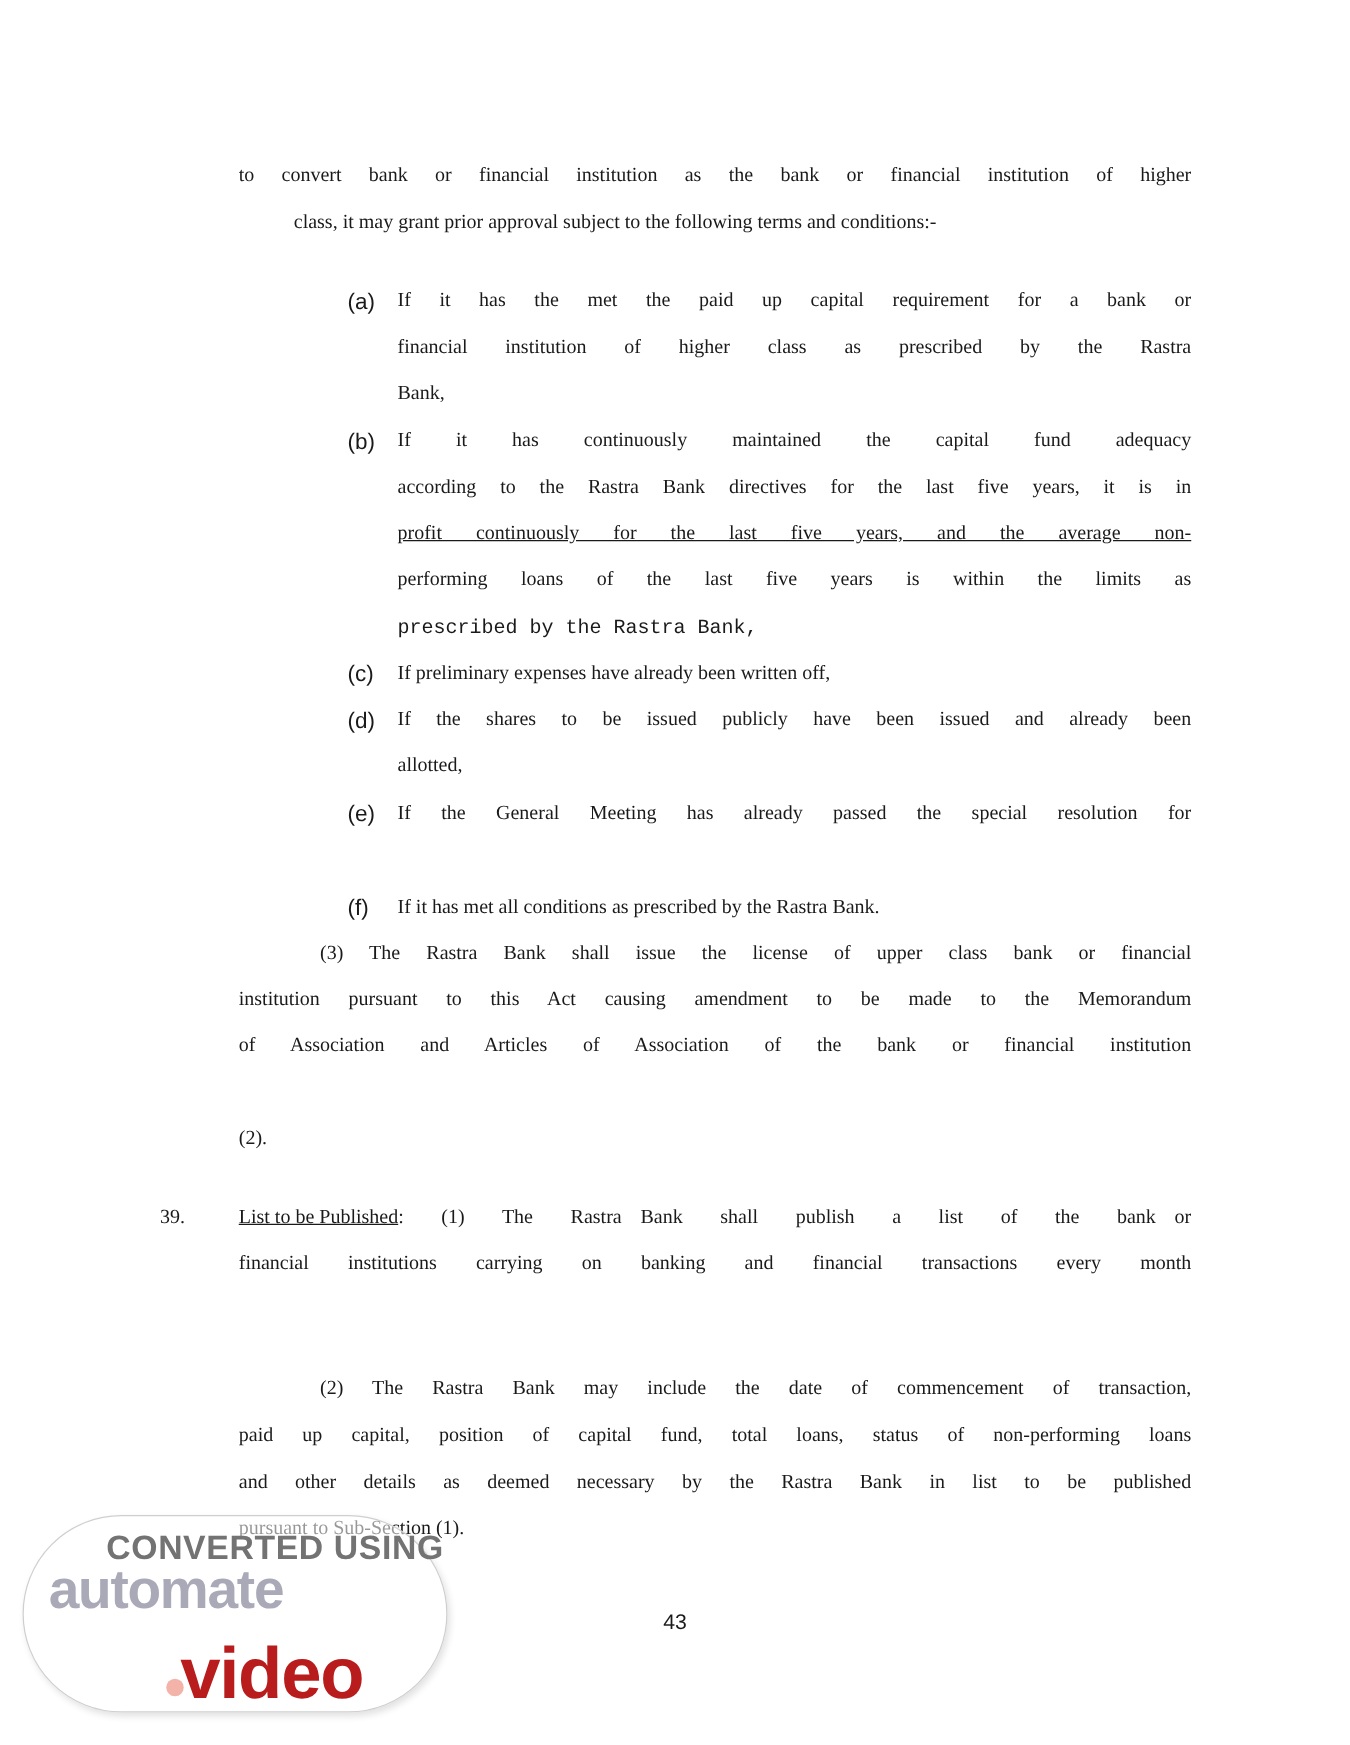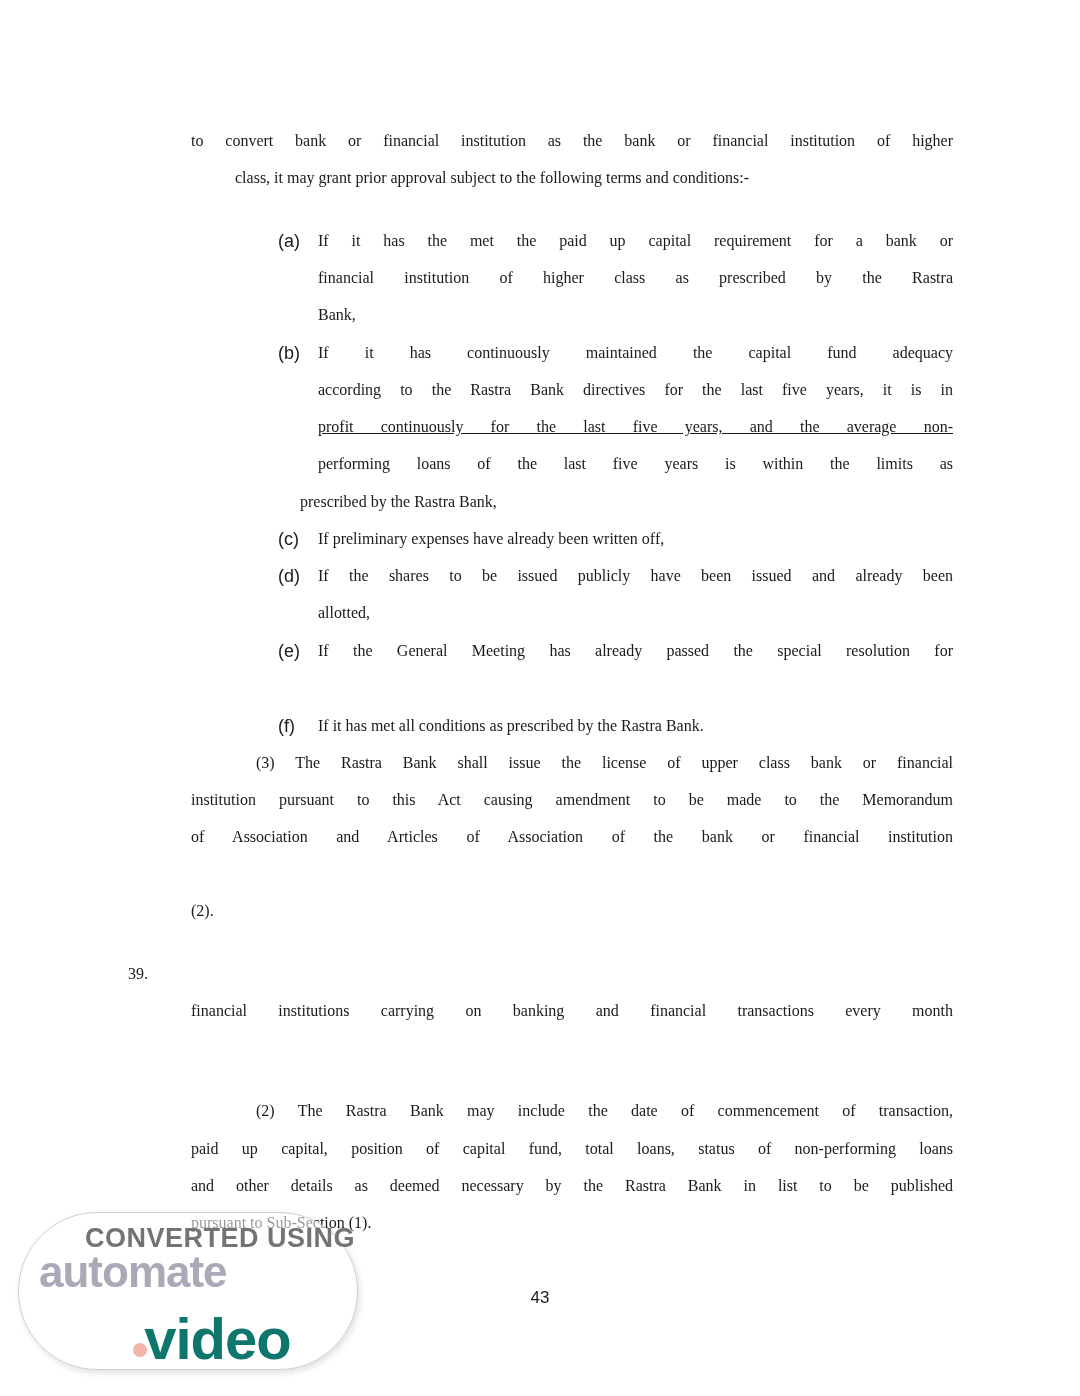--- a/index.html
+++ b/index.html
@@ -13,62 +13,66 @@
   .pagenum { position: absolute; left: 0; width: 1080px; top: 1288px; text-align: center;
              font-family: "Liberation Sans", "DejaVu Sans", sans-serif; font-size: 17px; }
   .wm { position: absolute; left: 18px; top: 1212px; width: 338px; height: 156px;
         border: 1.5px solid #cfcfcf; border-radius: 80px; background: rgba(255,255,255,0.55);
         box-shadow: 2px 3px 6px rgba(0,0,0,0.12); }
   .wm-top { position: absolute; left: 66px; top: 10px; font-family: "Liberation Sans", sans-serif;
             font-weight: bold; font-size: 27px; color: #737373; letter-spacing: 0.5px; }
   .wm-mid { position: absolute; left: 20px; top: 34px; font-family: "Liberation Sans", sans-serif;
             font-weight: bold; font-size: 44px; color: #a9a9b8; letter-spacing: -1px; }
   .wm-bot { position: absolute; left: 110px; top: 92px; font-family: "Liberation Sans", sans-serif;
-            font-weight: bold; font-size: 58px; color: #0f766e; letter-spacing: -1px; }
+            font-weight: bold; font-size: 58px; color: #b91c1c; letter-spacing: -1px; }
   .wm-dot { position: absolute; left: 114px; top: 130px; width: 14px; height: 14px; border-radius: 50%; background: #f3b3a8; }
 </style>
 </head>
 <body>
 
 <div class="page">
 
   <div class="line just" style="left:191px; width:762px; top:129px;">to convert bank or financial institution as the bank or financial institution of higher</div>
   <div class="line" style="left:191px; top:166px;margin-left:44px;">class, it may grant prior approval subject to the following terms and conditions:-</div>
 
   <div class="marker" style="left:278px; top:229px;">(a)</div>
   <div class="line just" style="left:318px; width:635px; top:229px;">If  it  has  the  met the paid up capital requirement for a bank or</div>
   <div class="line just" style="left:318px; width:635px; top:266px;">financial  institution  of  higher  class  as  prescribed  by  the  Rastra</div>
   <div class="line" style="left:318px; top:303px;">Bank,</div>
 
   <div class="marker" style="left:278px; top:341px;">(b)</div>
   <div class="line just" style="left:318px; width:635px; top:341px;">If  it  has  continuously maintained the capital fund adequacy</div>
   <div class="line just" style="left:318px; width:635px; top:378px;">according to the Rastra Bank directives for the last five years, it is in</div>
   <div class="line just" style="left:318px; width:635px; top:415px;text-decoration:underline;">profit continuously for the last five years, and the average non-</div>
   <div class="line just" style="left:318px; width:635px; top:452px;">performing loans of the last five years is within the limits as</div>
-  <div class="line" style="left:300px; top:490px;">prescribed by the Rastra Bank,</div>
+  <div class="line" style="left:318px; top:490px;font-family:Liberation Mono, monospace;">prescribed by the Rastra Bank,</div>
 
   <div class="marker" style="left:278px; top:527px;">(c)</div>
   <div class="line" style="left:318px; top:527px;">If preliminary expenses have already been written off,</div>
 
   <div class="marker" style="left:278px; top:564px;">(d)</div>
   <div class="line just" style="left:318px; width:635px; top:564px;">If the shares to be issued publicly have been issued and already been</div>
   <div class="line" style="left:318px; top:601px;">allotted,</div>
 
   <div class="marker" style="left:278px; top:639px;">(e)</div>
   <div class="line just" style="left:318px; width:635px; top:639px;">If the General Meeting has already passed the special resolution for</div>
 
   <div class="marker" style="left:278px; top:714px;">(f)</div>
   <div class="line" style="left:318px; top:714px;">If  it  has  met  all  conditions  as  prescribed  by  the  Rastra Bank.</div>
 
   <div class="line just" style="left:256px; width:697px; top:751px;">(3)  The Rastra Bank shall issue the license of upper class bank or financial</div>
   <div class="line just" style="left:191px; width:762px; top:788px;">institution pursuant to this Act causing amendment to be made to the Memorandum</div>
   <div class="line just" style="left:191px; width:762px; top:825px;">of Association and Articles of Association of the bank or financial institution</div>
   <div class="line" style="left:191px; top:899px;">(2).</div>
 
   <div class="line" style="left:128px; top:962px;">39.</div>
+  <div class="line" style="left:191px; top:962px; width:762px; display:flex;">
+    <span class="u">List to be Published</span>
+    <span style="flex:1; white-space:pre; text-align:justify; text-align-last:justify;">:  (1)  The  Rastra Bank  shall  publish  a  list  of  the  bank or</span>
+  </div>
   <div class="line just" style="left:191px; width:762px; top:999px;">financial institutions  carrying  on  banking and financial  transactions  every month</div>
 
   <div class="line just" style="left:256px; width:697px; top:1099px;">(2)  The Rastra Bank may include the date of commencement of transaction,</div>
   <div class="line just" style="left:191px; width:762px; top:1137px;">paid up capital, position of capital fund, total loans, status of non-performing loans</div>
   <div class="line just" style="left:191px; width:762px; top:1174px;">and other details as deemed necessary by the Rastra Bank in list to be published</div>
   <div class="line" style="left:191px; top:1211px;">pursuant to Sub-Section (1).</div>
 
   <div class="pagenum">43</div>
 
   <div class="wm">

